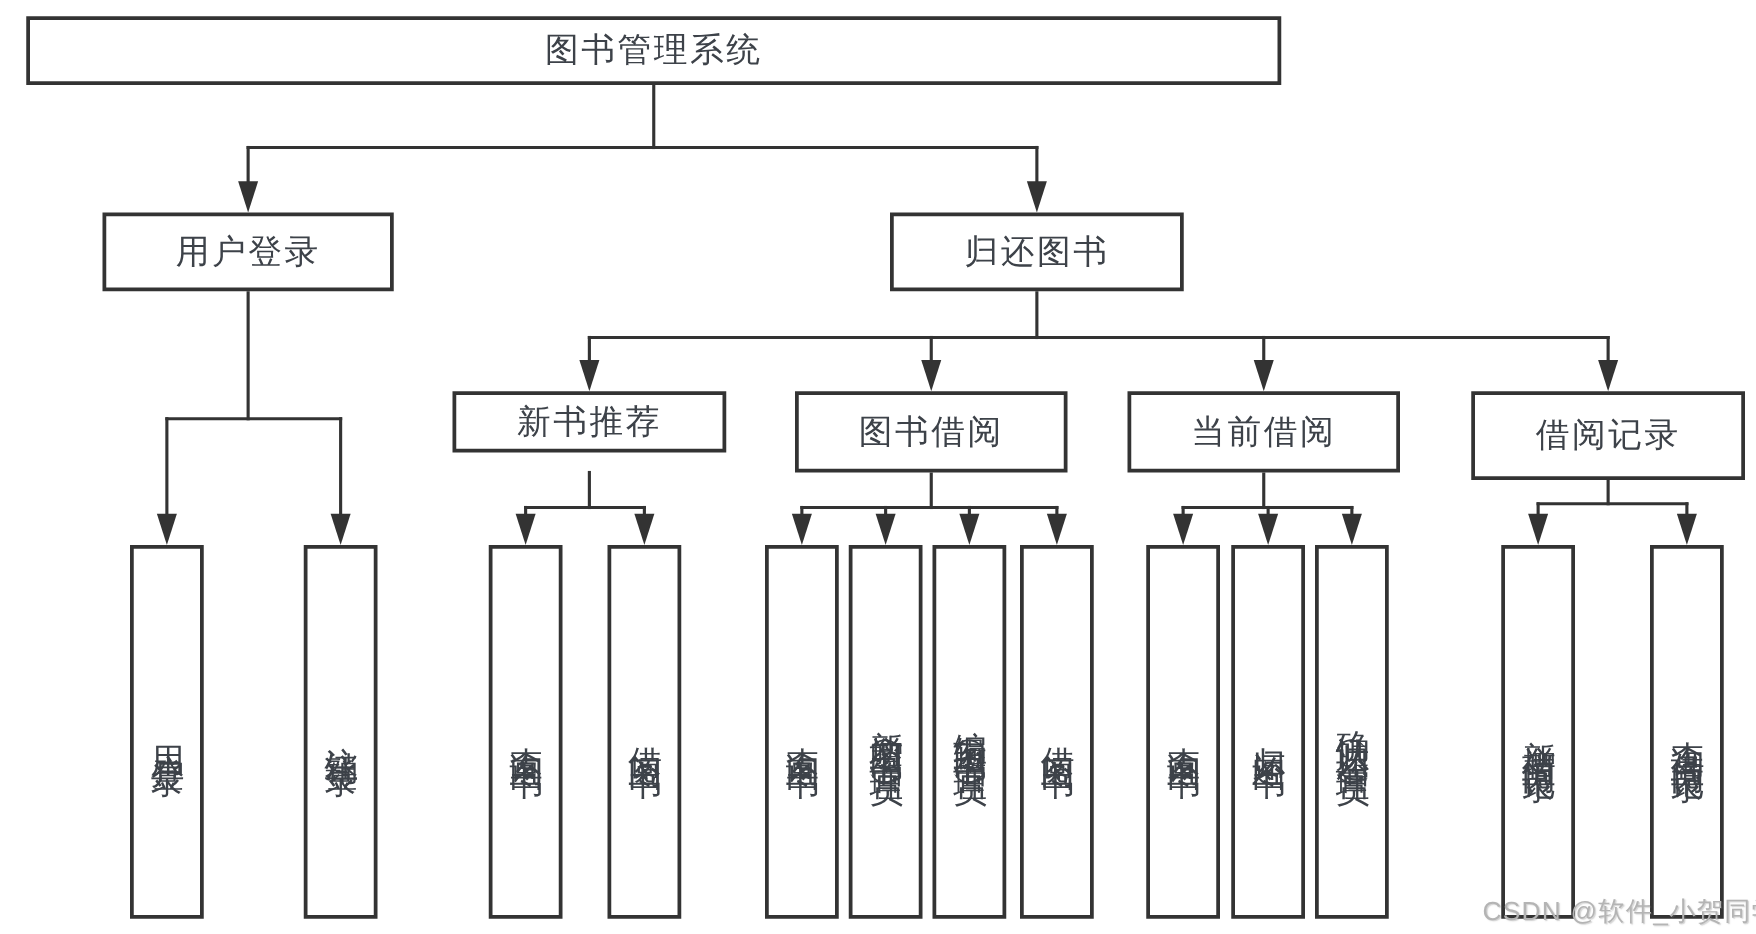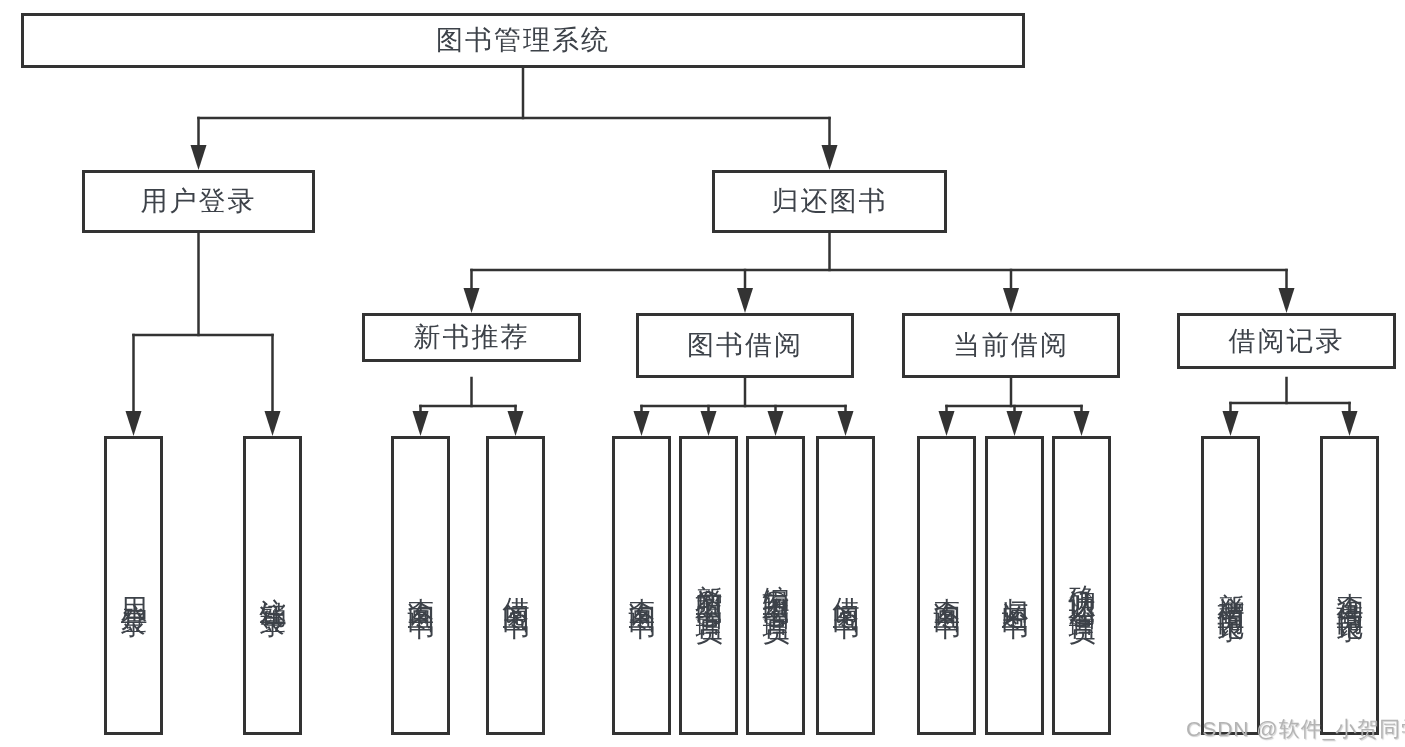--- a/index.html
+++ b/index.html
@@ -128,21 +128,21 @@
 
   <div class="hbox" style="left:362px;top:313px;width:219px;height:49px">
     <span class="hlabel">新书推荐</span>
   </div>
   <div class="hbox" style="left:902px;top:313px;width:218px;height:65px">
     <span class="hlabel">当前借阅</span>
   </div>
   <div class="hbox" style="left:636px;top:313px;width:218px;height:65px">
     <span class="hlabel">图书借阅</span>
   </div>
-  <div class="hbox" style="left:1177px;top:313px;width:219px;height:56px">
+  <div class="hbox" style="left:1177px;top:313px;width:219px;height:71px">
     <span class="hlabel">借阅记录</span>
   </div>
 
   <div class="vbox" style="left:104px">
     <span class="vlabel">用户登录</span>
   </div>
   <div class="vbox" style="left:243px">
     <span class="vlabel">注销登录</span>
   </div>
 

